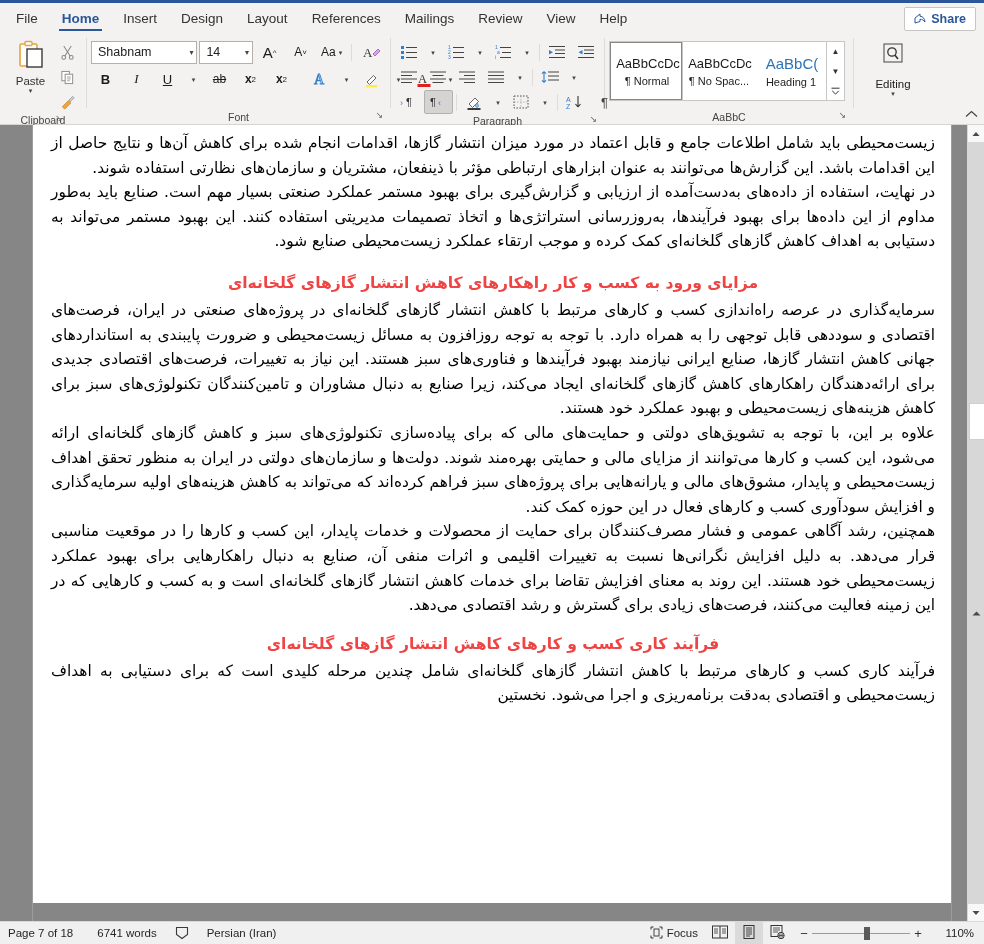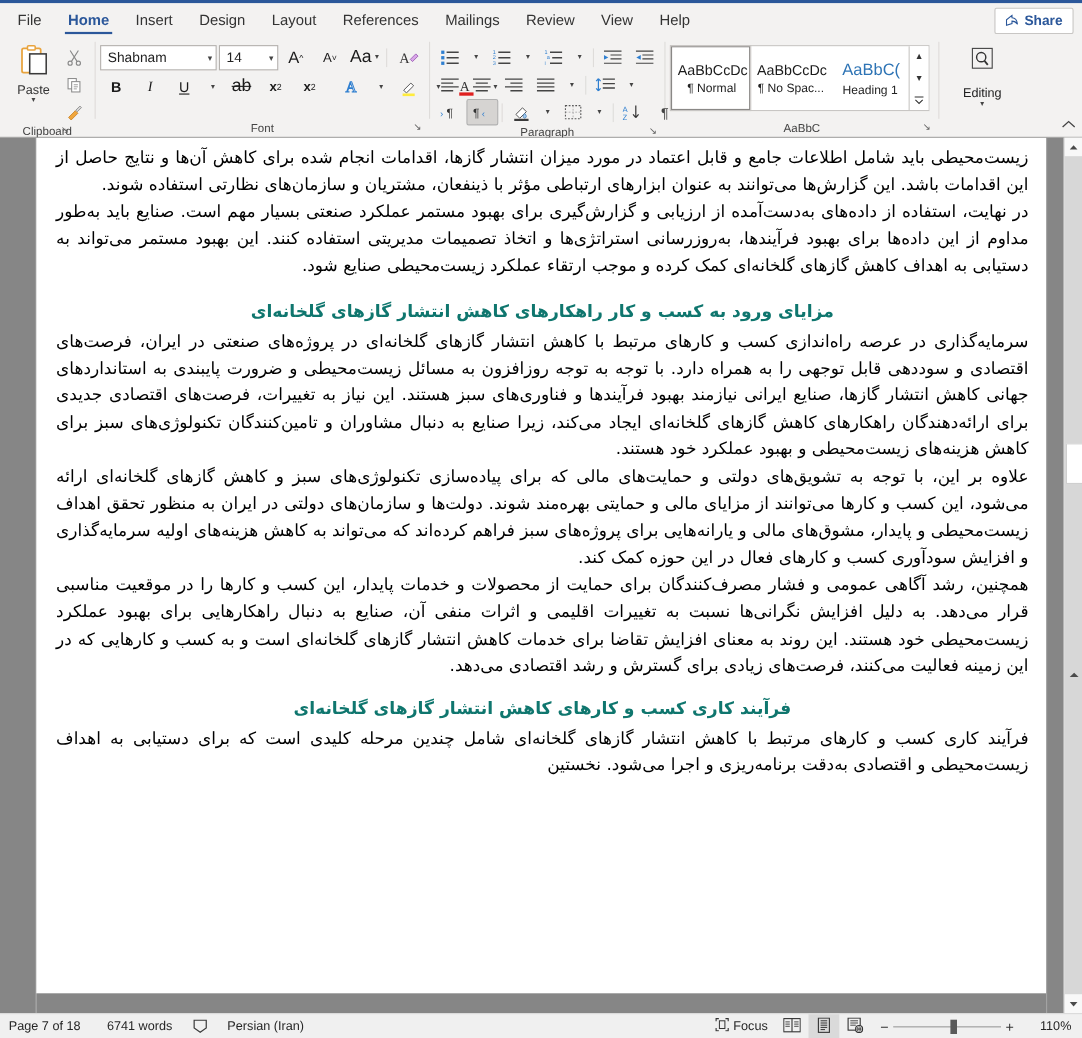--- a/index.html
+++ b/index.html
@@ -133,21 +133,21 @@
     position:absolute;left:18px;top:6px;width:884px;
     direction:rtl;text-align:justify;
     font-family:"DejaVu Sans","Liberation Sans",sans-serif;
   }
   .p{
     font-size:15.4px;line-height:24.6px;color:#000;margin:0 0 0 0;
     text-align:justify;text-align-last:right;
   }
   .p.clip-top{margin-top:0;}
   .h2{
-    font-size:15.6px;line-height:25px;color:#0f766e;font-weight:700;
+    font-size:15.6px;line-height:25px;color:#ef4444;font-weight:700;
     text-align:center;margin:14px 0 2px 0;
   }
   .h2.first{margin-top:17px;}
 
   
   .vsb{
     width:16px;background:#f0f0f0;border-left:1px solid #d8d8d8;position:relative;flex:0 0 auto;
   }
   .vsb-btn{
     height:17px;width:16px;display:flex;align-items:center;justify-content:center;
@@ -299,21 +299,21 @@
             </div>
             <div class="tb">
               <span style="font-size:15px;">A</span>
                 <span style="font-size:8px;vertical-align:super;">^</span>
             </div>
             <div class="tb">
               <span style="font-size:12px;">A</span>
                 <span style="font-size:8px;vertical-align:super;">˅</span>
             </div>
             <div class="tb">
-              <span style="font-size:16px;">Aa</span>
+              <span style="font-size:12px;">Aa</span>
                 <span class="chev" style="margin-left:3px;">▾</span>
             </div>
             <span class="vdiv"></span>
             <div class="tb">
               <svg width="18" height="16" viewBox="0 0 18 16">
                   <text x="0" y="13" font-size="13" font-family="Liberation Serif, serif" fill="#333">A</text>
                   <path d="M10 10 l5-5 2 2 -5 5z" fill="#d9a7e8" stroke="#9b59b6" stroke-width=".8"></path>
                 </svg>
             </div>
           </div>
@@ -324,21 +324,21 @@
             <div class="tb">
                 <i style="font-family:'Liberation Serif',serif;">I</i>
               </div>
             <div class="tb">
                 <u>U</u>
               </div>
             <div class="tb" style="min-width:13px;">
                 <span class="chev">▾</span>
               </div>
             <div class="tb">
-                <s style="font-size:16px;">ab</s>
+                <s style="font-size:12px;">ab</s>
               </div>
             <div class="tb">
                 <b style="font-size:12px;">x</b>
                 <span style="font-size:8px;vertical-align:sub;">2</span>
               </div>
             <div class="tb">
                 <b style="font-size:12px;">x</b>
                 <span style="font-size:8px;vertical-align:super;">2</span>
               </div>
             <span class="vdiv"></span>

